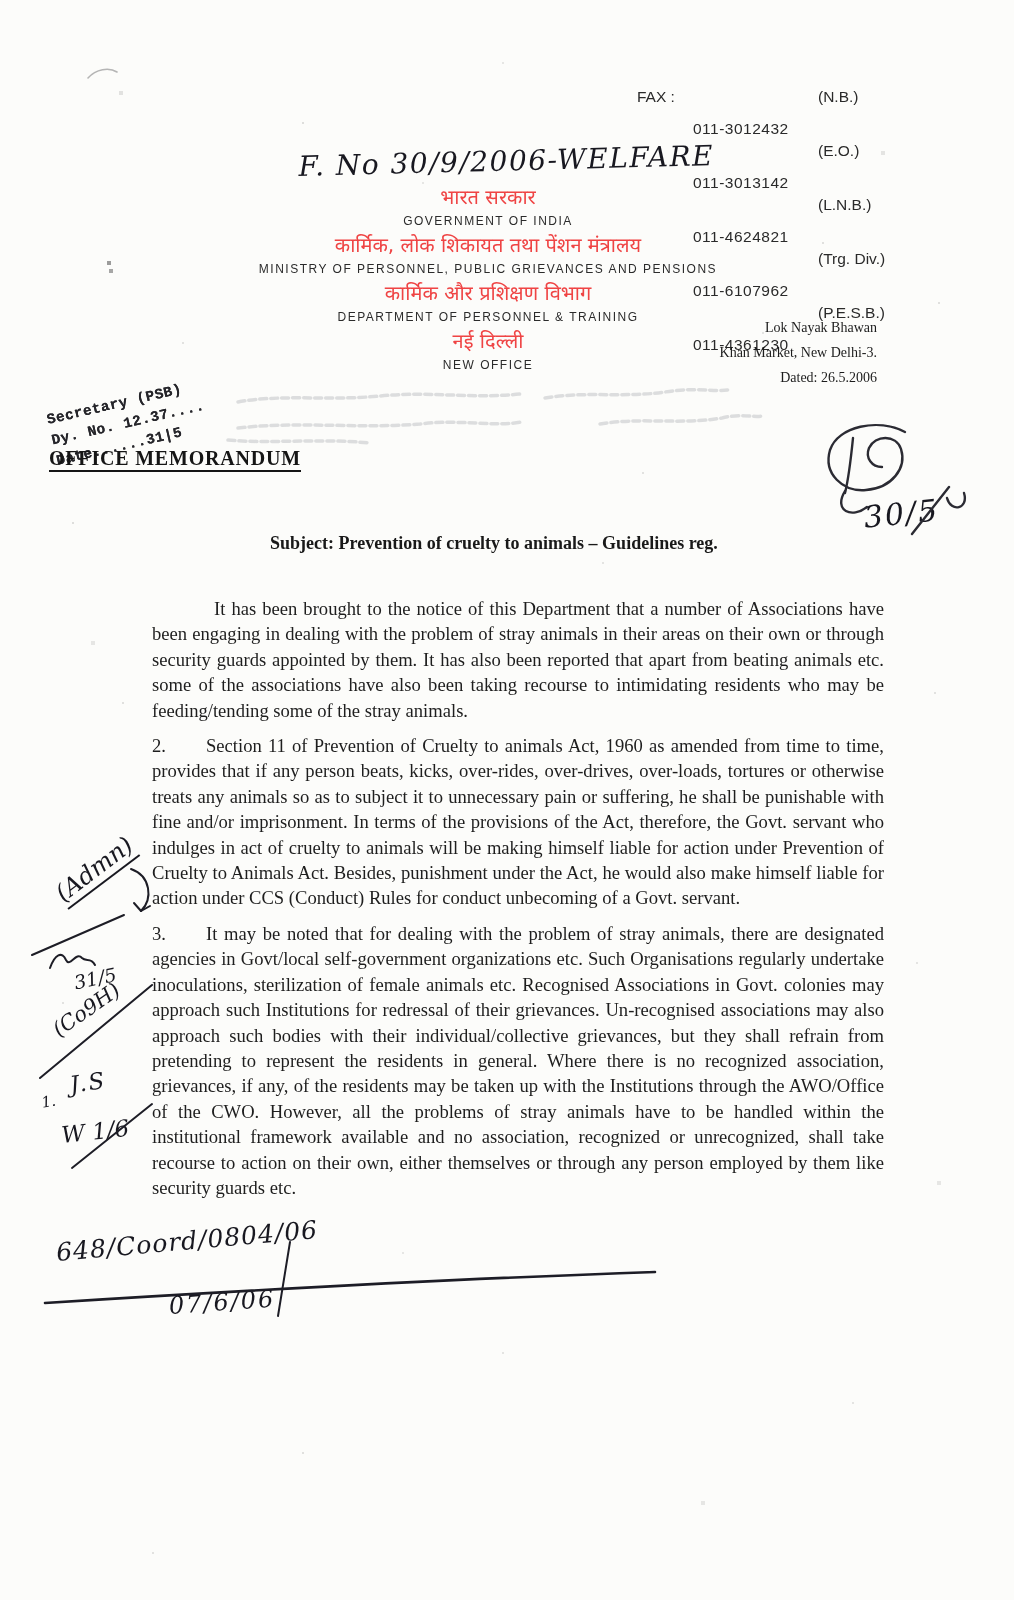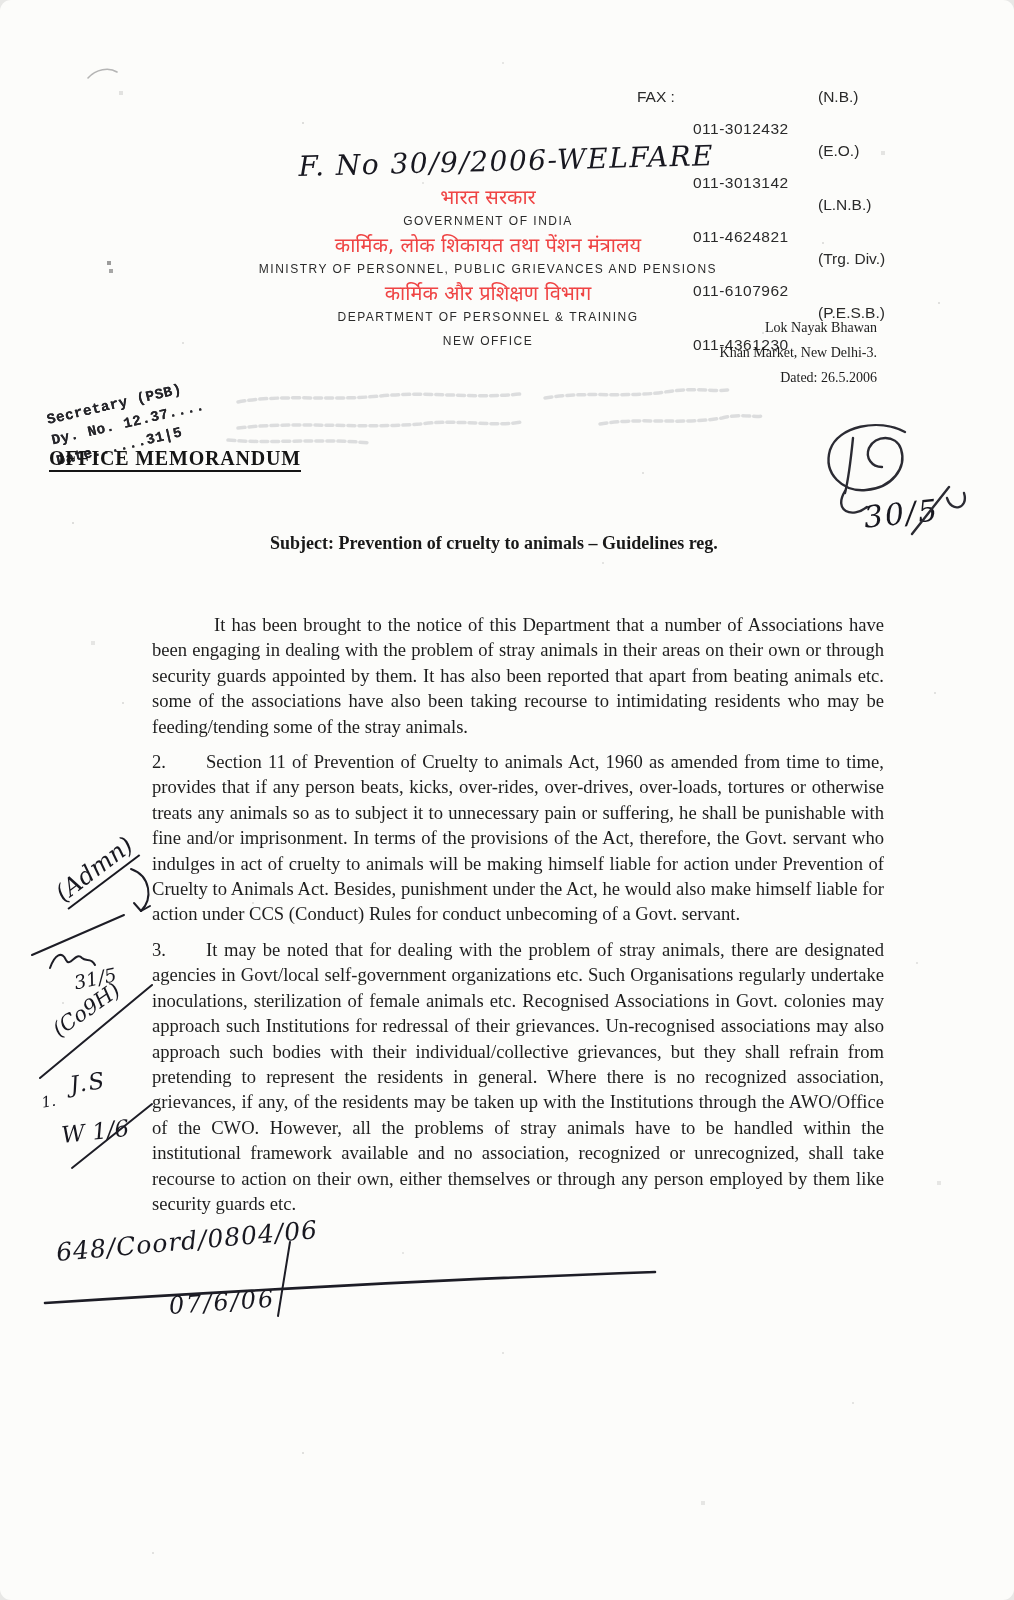--- a/index.html
+++ b/index.html
@@ -1,19 +1,19 @@
 <!DOCTYPE html>
 <html><head>
 <meta charset="utf-8">
 <style>
   html,body{margin:0;padding:0;background:#e8e8e6;}
   .page{
     position:relative;width:1014px;height:1600px;margin:0 auto;
     background:#fcfcfa;overflow:hidden;
-    font-family:"Liberation Serif",serif;color:#1f1f1f;border-radius:11px;
+    font-family:"Liberation Serif",serif;color:#1f1f1f;
   }
   
   .fax{position:absolute;left:637px;top:86px;font-family:"Liberation Sans",sans-serif;
        font-size:15.5px;line-height:22px;color:#2a2a2a;white-space:nowrap;}
   .fax-row{display:flex;}
   .fax-label{display:inline-block;width:56px;}
   .fax-num{display:inline-block;width:102px;letter-spacing:.5px;margin-top:32px;}
   .fax-tag{display:inline-block;margin-left:23px;}
   
   .hand{font-family:"DejaVu Serif",serif;font-style:italic;color:#181820;
@@ -36,21 +36,21 @@
   
   .memo-title{position:absolute;left:8px;top:447px;width:976px;padding-left:41px;}
   .memo-title span{font-size:20px;font-weight:bold;letter-spacing:.8px;color:#151515;
                    border-bottom:2px solid #151515;padding-bottom:1px;}
   
   .subject{position:absolute;left:270px;top:533px;font-size:18px;font-weight:bold;color:#191919;}
   
   .body-text{position:absolute;left:152px;top:596px;width:732px;
              font-size:18.6px;line-height:25.4px;text-align:justify;color:#1e1e1e;}
   .para{margin:0 0 10px 0;}
-  .indent-first{text-indent:62px;margin-top:16px;}
+  .indent-first{text-indent:62px;}
   .pgap{display:inline-block;width:40px;}
   
   .sig-date{left:862px;top:500px;font-size:30px;transform:rotate(-6deg);letter-spacing:2px;}
   .mk-admn{left:50px;top:885px;font-size:24px;transform:rotate(-37deg);
            text-decoration:underline;text-underline-offset:7px;}
   .mk-315{left:72px;top:972px;font-size:19px;transform:rotate(-12deg);}
   .mk-co9h{left:48px;top:1022px;font-size:21px;transform:rotate(-35deg);}
   .mk-js{left:68px;top:1072px;font-size:23px;transform:rotate(-8deg);letter-spacing:2px;}
   .mk-1{left:40px;top:1094px;font-size:15px;transform:rotate(-10deg);}
   .mk-w16{left:60px;top:1122px;font-size:23px;transform:rotate(-6deg);}
@@ -113,20 +113,21 @@
 
   <div class="hand file-no">F. No 30/9/2006-WELFARE</div>
 
   <div class="letterhead">
     <div class="lh-hi">भारत सरकार</div>
     <div class="lh-en">GOVERNMENT OF INDIA</div>
     <div class="lh-hi">कार्मिक, लोक शिकायत तथा पेंशन मंत्रालय</div>
     <div class="lh-en">MINISTRY OF PERSONNEL, PUBLIC GRIEVANCES AND PENSIONS</div>
     <div class="lh-hi">कार्मिक और प्रशिक्षण विभाग</div>
     <div class="lh-en">DEPARTMENT OF PERSONNEL &amp; TRAINING</div>
+    <div class="lh-hi">नई दिल्ली</div>
     <div class="lh-en">NEW OFFICE</div>
   </div>
 
   <div class="address">
     <div>Lok Nayak Bhawan</div>
     <div>Khan Market, New Delhi-3.</div>
     <div>Dated: 26.5.2006</div>
   </div>
 
   <div class="stamp">

